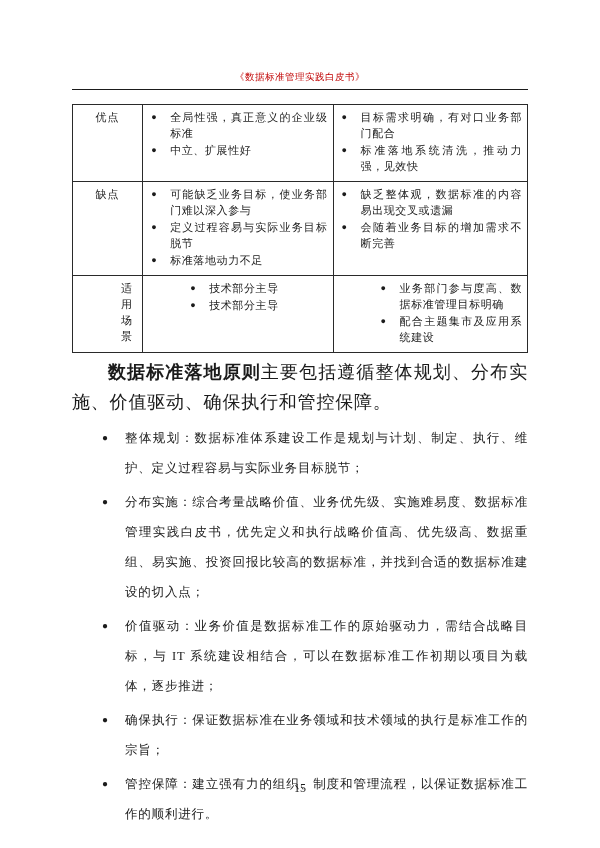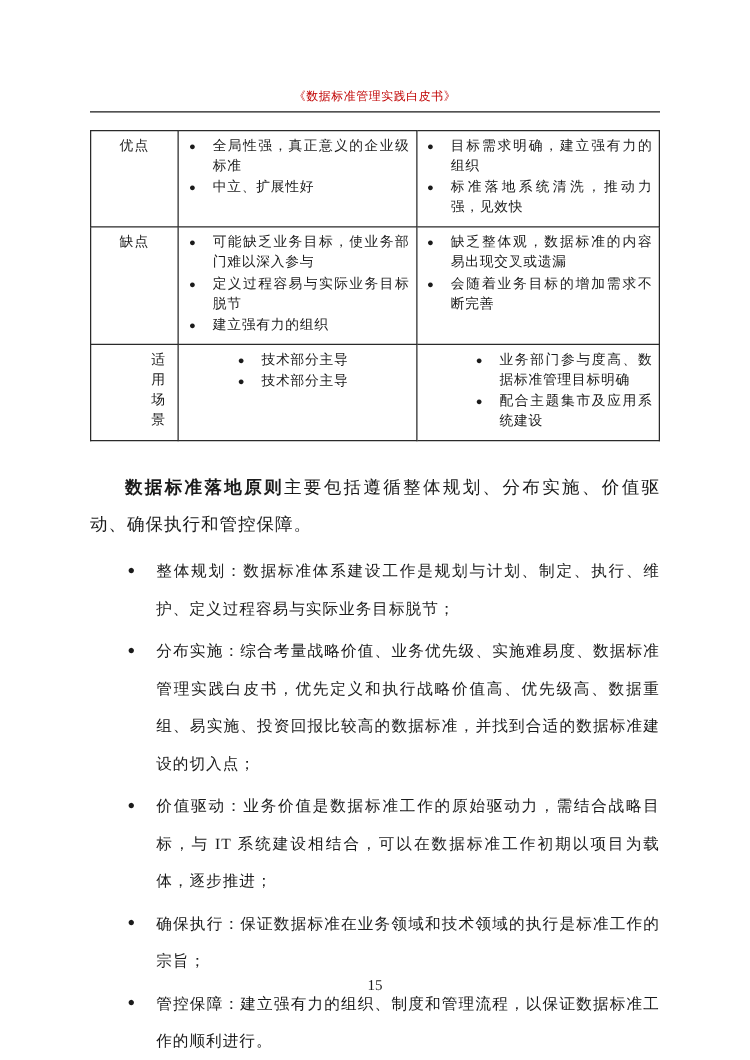--- a/index.html
+++ b/index.html
@@ -63,22 +63,22 @@
     flex: 1;
     text-align: justify;
     letter-spacing: 0.6px;
   }
   tr.r1 td { height: 66px; }
   tr.r2 td { height: 86px; }
   tr.r3 td { height: 52px; padding-left: 44px; }
 
   
   .lead-para {
-    margin-top: 23px;
-    font-size: 14px;
+    margin-top: 4px;
+    font-size: 18px;
     line-height: 30px;
     text-align: justify;
     text-indent: 2em;
     letter-spacing: 0.8px;
   }
   .lead-para .bold { font-weight: bold; }
 
   
   .bullet-list { margin-top: 6px; margin-left: 30px; }
   .list-item { display: flex; margin-bottom: 4px; }
@@ -126,42 +126,42 @@
                 <span class="txt">全局性强，真正意义的企业级标准</span>
               </div>
             <div class="cell-bullet">
                 <span class="marker">●</span>
                 <span class="txt">中立、扩展性好</span>
               </div>
           </td>
           <td class="colR">
             <div class="cell-bullet">
                 <span class="marker">●</span>
-                <span class="txt">目标需求明确，建立强有力的组织</span>
+                <span class="txt">目标需求明确，有对口业务部门配合</span>
               </div>
             <div class="cell-bullet">
                 <span class="marker">●</span>
                 <span class="txt">标准落地系统清洗，推动力强，见效快</span>
               </div>
           </td>
         </tr>
         <tr class="r2">
           <td class="rowlabel">缺点</td>
           <td class="colL">
             <div class="cell-bullet">
                 <span class="marker">●</span>
                 <span class="txt">可能缺乏业务目标，使业务部门难以深入参与</span>
               </div>
             <div class="cell-bullet">
                 <span class="marker">●</span>
                 <span class="txt">定义过程容易与实际业务目标脱节</span>
               </div>
             <div class="cell-bullet">
                 <span class="marker">●</span>
-                <span class="txt">建立强有力的组织</span>
+                <span class="txt">标准落地动力不足</span>
               </div>
           </td>
           <td class="colR">
             <div class="cell-bullet">
                 <span class="marker">●</span>
                 <span class="txt">缺乏整体观，数据标准的内容易出现交叉或遗漏</span>
               </div>
             <div class="cell-bullet">
                 <span class="marker">●</span>
                 <span class="txt">会随着业务目标的增加需求不断完善</span>

